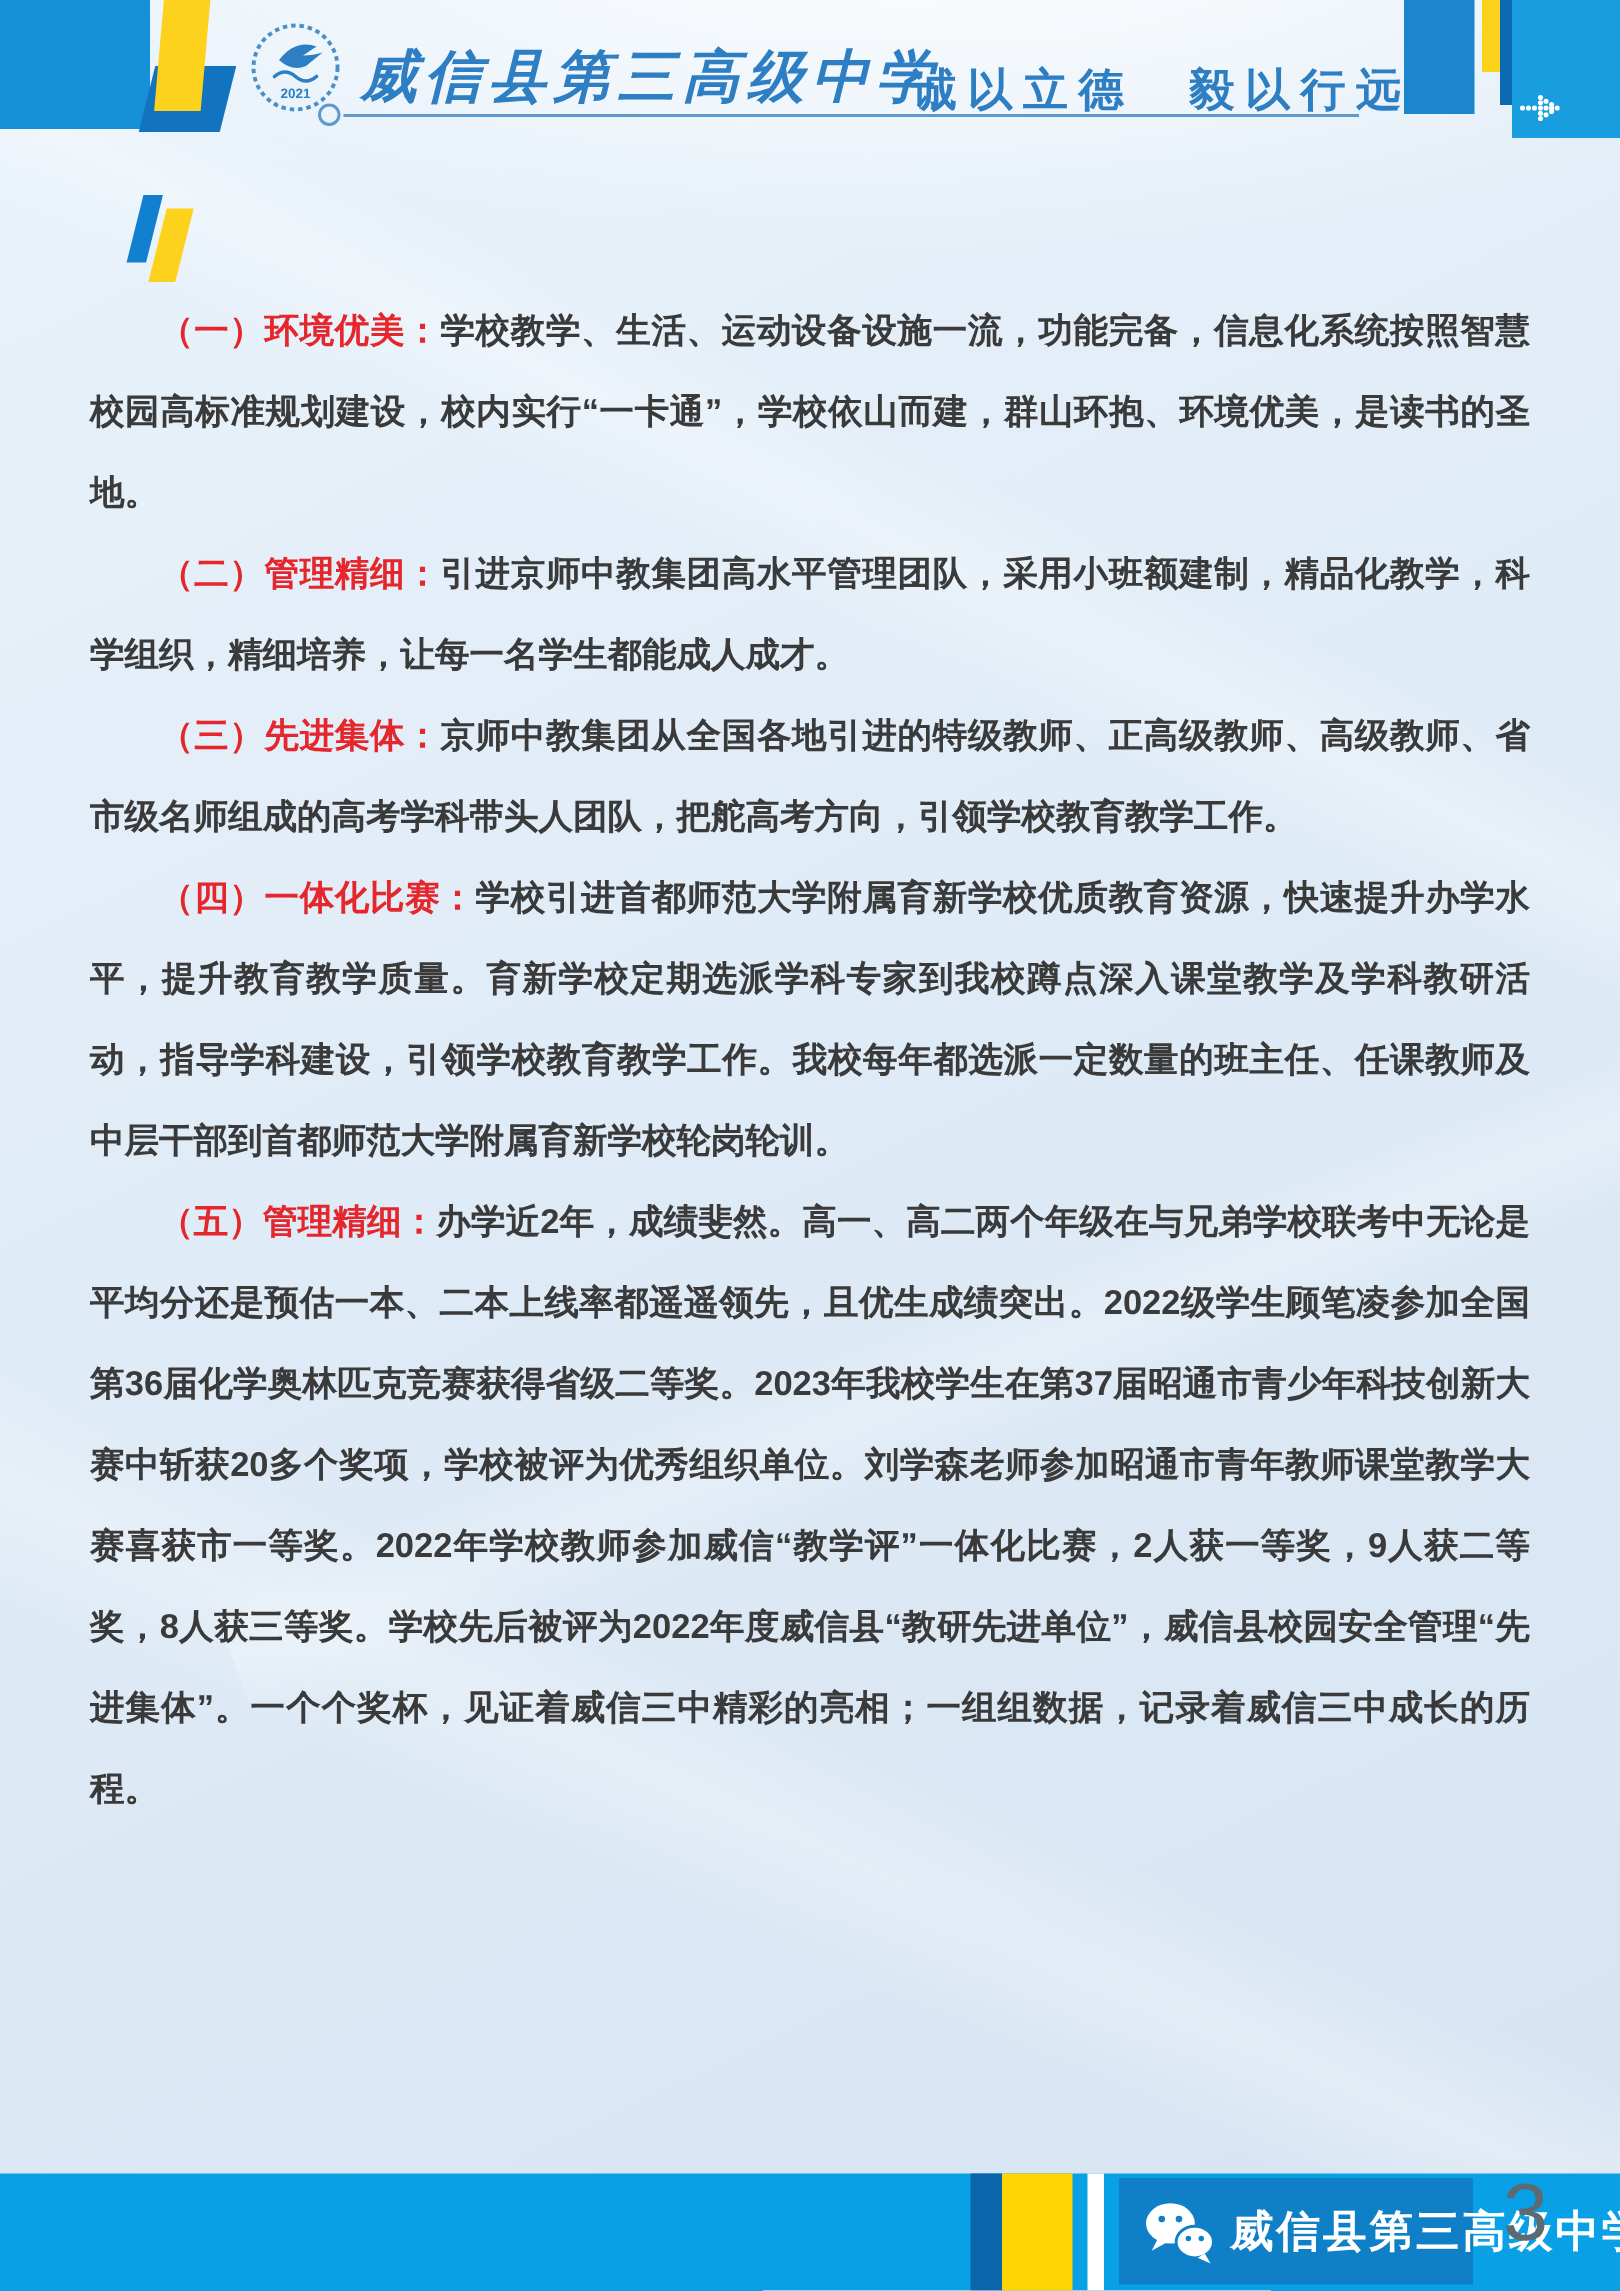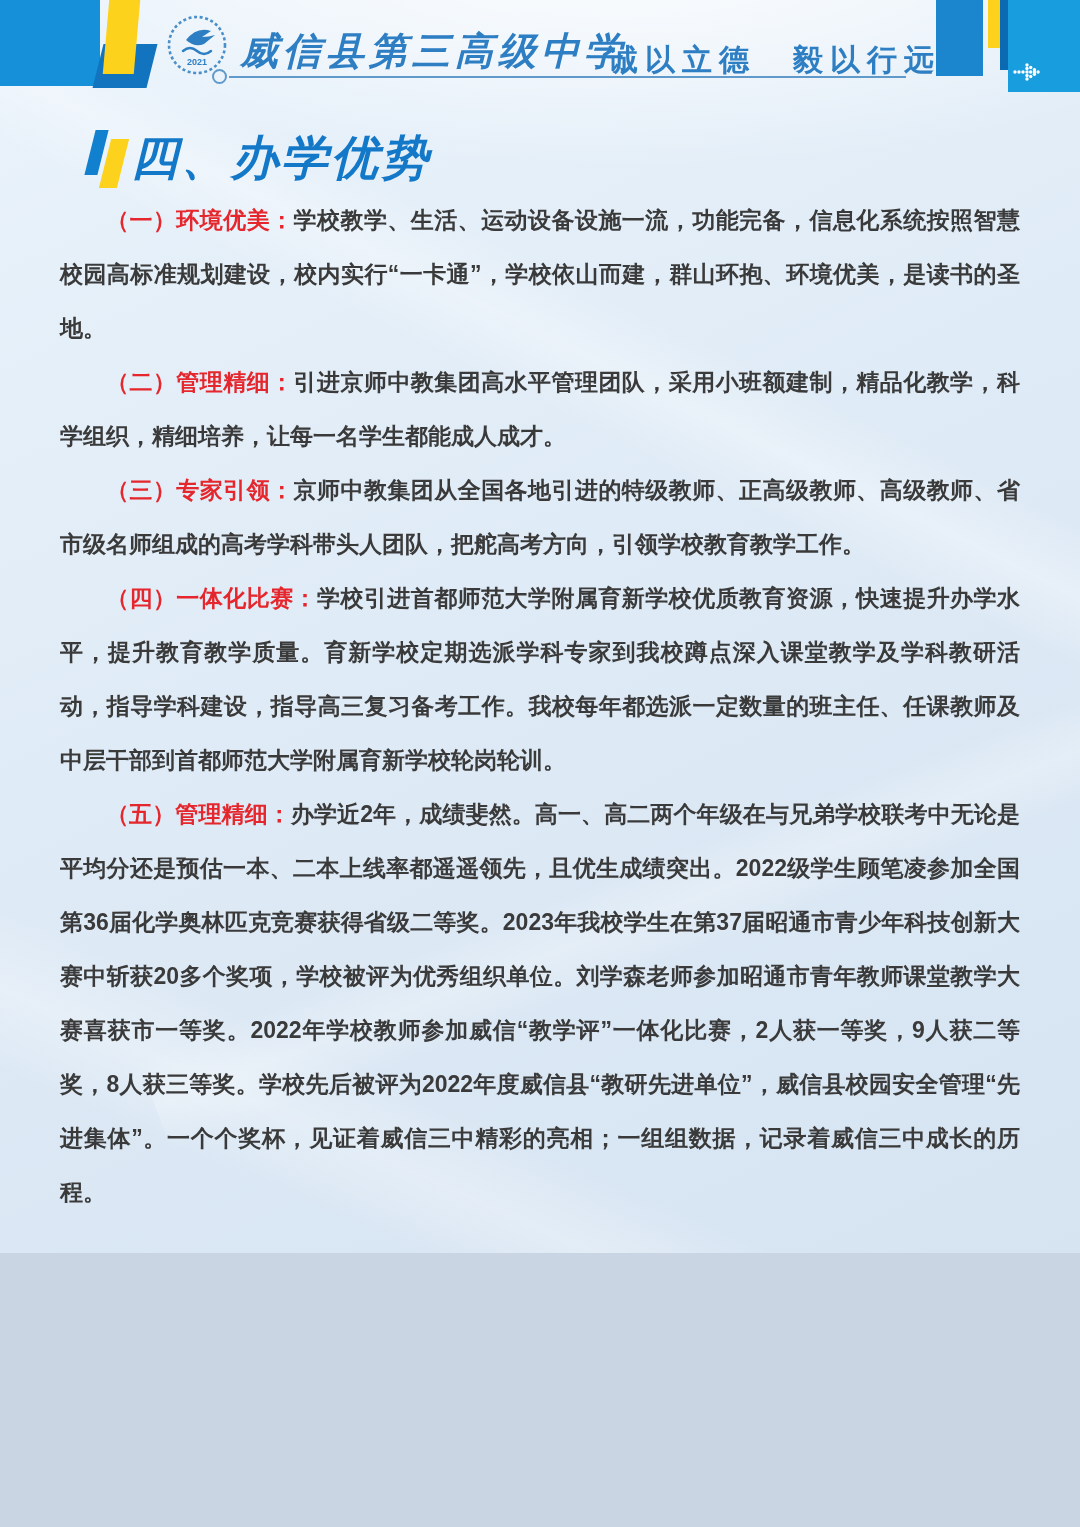--- a/index.html
+++ b/index.html
@@ -1,21 +1,21 @@
 <!DOCTYPE html>
 <html><head>
 <meta charset="utf-8">
 <style>
   html, body { margin: 0; padding: 0; }
   body { background: #c9d5e2; font-family: "Liberation Sans", sans-serif; }
 
   .page {
     position: relative;
     width: 1080px;
-    height: 1253px;
+    height: 1527px;
     margin: 0 auto;
     overflow: hidden;
     background:
       radial-gradient(ellipse 950px 320px at 58% -60px, rgba(255,255,255,0.95), rgba(255,255,255,0) 72%),
       linear-gradient(155deg, #eaf3fb 0%, #dfebf6 45%, #d6e4f2 100%);
   }
 
   
   .streak { position: absolute; pointer-events: none; }
   .streak-a { left:-220px; top:300px; width:1650px; height:130px; transform:rotate(26deg);
@@ -124,27 +124,26 @@
     <path d="M21 41 q7 -6 14 0 q7 6 14 0" fill="none" stroke="#2d7ec2" stroke-width="2.4" stroke-linecap="round"></path>
     <text x="35" y="55" text-anchor="middle" font-size="9" font-weight="bold" fill="#2d7ec2">2021</text>
   </svg>
   <div class="school-name">威信县第三高级中学</div>
   <div class="motto">诚以立德　毅以行远</div>
   <div class="header-line-dot"></div>
   <div class="header-line"></div>
 
   <div class="title-bar-blue"></div>
   <div class="title-bar-yellow"></div>
-  <div class="section-title">四、办学优势</div>
 
   <div class="content">
     <p><span class="lead">（一）环境优美：</span><span>学校教学、生活、运动设备设施一流，功能完备，信息化系统按照智慧校园高标准规划建设，校内实行“一卡通”，学校依山而建，群山环抱、环境优美，是读书的圣地。</span></p>
     <p><span class="lead">（二）管理精细：</span><span>引进京师中教集团高水平管理团队，采用小班额建制，精品化教学，科学组织，精细培养，让每一名学生都能成人成才。</span></p>
-    <p><span class="lead">（三）专家引领：</span><span>京师中教集团从全国各地引进的特级教师、正高级教师、高级教师、省市级名师组成的高考学科带头人团队，把舵高考方向，引领学校教育教学工作。</span></p>
-    <p><span class="lead">（四）一体化比赛：</span><span>学校引进首都师范大学附属育新学校优质教育资源，快速提升办学水平，提升教育教学质量。育新学校定期选派学科专家到我校蹲点深入课堂教学及学科教研活动，指导学科建设，指导高三复习备考工作。我校每年都选派一定数量的班主任、任课教师及中层干部到首都师范大学附属育新学校轮岗轮训。</span></p>
+    <p><span class="lead">（三）先进集体：</span><span>京师中教集团从全国各地引进的特级教师、正高级教师、高级教师、省市级名师组成的高考学科带头人团队，把舵高考方向，引领学校教育教学工作。</span></p>
+    <p><span class="lead">（四）一体化比赛：</span><span>学校引进首都师范大学附属育新学校优质教育资源，快速提升办学水平，提升教育教学质量。育新学校定期选派学科专家到我校蹲点深入课堂教学及学科教研活动，指导学科建设，引领学校教育教学工作。我校每年都选派一定数量的班主任、任课教师及中层干部到首都师范大学附属育新学校轮岗轮训。</span></p>
     <p><span class="lead">（五）管理精细：</span><span>办学近2年，成绩斐然。高一、高二两个年级在与兄弟学校联考中无论是平均分还是预估一本、二本上线率都遥遥领先，且优生成绩突出。2022级学生顾笔凌参加全国第36届化学奥林匹克竞赛获得省级二等奖。2023年我校学生在第37届昭通市青少年科技创新大赛中斩获20多个奖项，学校被评为优秀组织单位。刘学森老师参加昭通市青年教师课堂教学大赛喜获市一等奖。2022年学校教师参加威信“教学评”一体化比赛，2人获一等奖，9人获二等奖，8人获三等奖。学校先后被评为2022年度威信县“教研先进单位”，威信县校园安全管理“先进集体”。一个个奖杯，见证着威信三中精彩的亮相；一组组数据，记录着威信三中成长的历程。</span></p>
   </div>
 
   <div class="footer-bar"></div>
   <div class="footer-seg-dark"></div>
   <div class="footer-seg-yellow"></div>
   <div class="footer-seg-white"></div>
   <div class="footer-box">
     <svg class="wechat-icon" viewBox="0 0 50 46">
       <ellipse cx="19" cy="17" rx="17" ry="14" fill="#ffffff"></ellipse>

